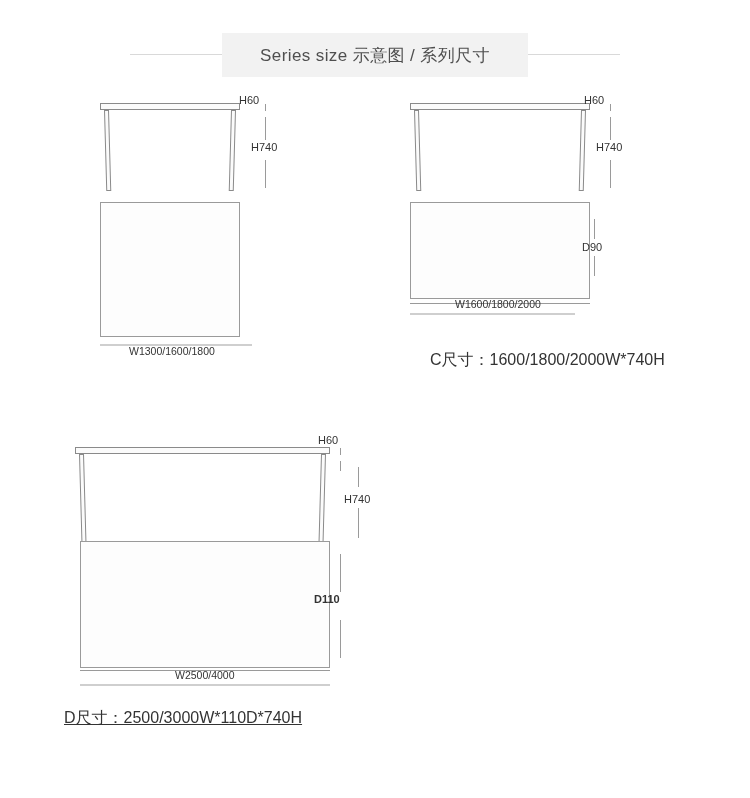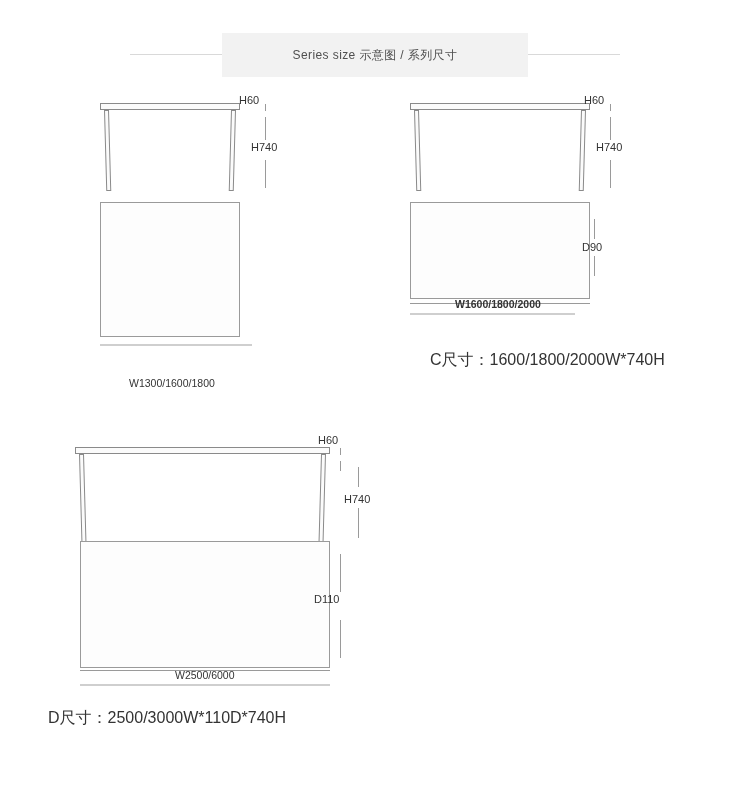--- a/index.html
+++ b/index.html
@@ -37,21 +37,21 @@
     left: 222px;
     top: 0;
     width: 306px;
     height: 44px;
     background: #f2f2f2;
     display: flex;
     align-items: center;
     justify-content: center;
   }
   #banner .title {
-    font-size: 12px;
+    font-size: 17px;
     color: #4f4f4f;
     letter-spacing: 0.4px;
     white-space: nowrap;
   }
 
   
   .diagram {
     position: absolute;
   }
 
@@ -144,21 +144,21 @@
   <div class="vtick" style="left:265px; top:117px; height:9px;"></div>
   <div class="dim" style="left:239px; top:94px;">H60</div>
 
   <div class="vtick" style="left:265px; top:126px; height:14px;"></div>
   <div class="vtick" style="left:265px; top:160px; height:28px;"></div>
   <div class="dim" style="left:251px; top:141px;">H740</div>
 
   <div class="plan" style="left:100px; top:202px; width:140px; height:135px;"></div>
 
   <div class="hline thick" style="left:100px; top:344px; width:152px;"></div>
-  <div class="dim small" style="left:129px; top:345px;margin-top:32px;">W1300/1600/1800</div>
+  <div class="dim small" style="left:129px; top:345px;">W1300/1600/1800</div>
 
 </div>
 
 <div class="diagram" style="left:370px; top:0; width:380px; height:420px;">
 
   <div class="elev" style="left:40px; top:103px; width:180px; height:88px;">
     <div class="top-bar" style="width:180px;"></div>
     <div class="leg left" style="left:4px; top:7px; height:81px;"></div>
     <div class="leg right" style="left:171px; top:7px; height:81px;"></div>
   </div>
@@ -172,21 +172,21 @@
   <div class="dim" style="left:226px; top:141px;">H740</div>
 
   <div class="plan" style="left:40px; top:202px; width:180px; height:97px;"></div>
 
   <div class="vtick" style="left:224px; top:219px; height:20px;"></div>
   <div class="vtick" style="left:224px; top:256px; height:20px;"></div>
   <div class="dim" style="left:212px; top:241px;">D90</div>
 
   <div class="hline" style="left:40px; top:303px; width:180px;"></div>
   <div class="hline thick" style="left:40px; top:313px; width:165px;"></div>
-  <div class="dim small" style="left:85px; top:298px;font-weight:bold;">W1600/1800/2000</div>
+  <div class="dim small" style="left:85px; top:298px;">W1600/1800/2000</div>
 
   <div class="caption" style="left:60px; top:350px;">C尺寸：1600/1800/2000W*740H</div>
 </div>
 
 <div class="diagram" style="left:0; top:420px; width:750px; height:300px;">
 
   <div class="elev" style="left:75px; top:27px; width:255px; height:100px;">
     <div class="top-bar" style="width:255px;"></div>
     <div class="leg left" style="left:4px; top:7px; height:93px;"></div>
     <div class="leg right" style="left:246px; top:7px; height:93px;"></div>
@@ -197,20 +197,20 @@
   <div class="dim" style="left:318px; top:14px;">H60</div>
 
   <div class="vtick" style="left:358px; top:47px; height:20px;"></div>
   <div class="vtick" style="left:358px; top:88px; height:30px;"></div>
   <div class="dim" style="left:344px; top:73px;">H740</div>
 
   <div class="plan" style="left:80px; top:121px; width:250px; height:127px;"></div>
 
   <div class="vtick" style="left:340px; top:134px; height:38px;"></div>
   <div class="vtick" style="left:340px; top:200px; height:38px;"></div>
-  <div class="dim" style="left:314px; top:173px;">D110</div>
+  <div class="dim" style="left:314px; top:173px;font-weight:bold;">D110</div>
 
   <div class="hline" style="left:80px; top:250px; width:250px;"></div>
   <div class="hline thick" style="left:80px; top:264px; width:250px;"></div>
-  <div class="dim small" style="left:175px; top:249px;">W2500/6000</div>
-
-  <div class="caption" style="left:48px; top:288px;">D尺寸：2500/3000W*110D*740H</div>
+  <div class="dim small" style="left:175px; top:249px;">W2500/4000</div>
+
+  <div class="caption" style="left:64px; top:288px;text-decoration:underline;">D尺寸：2500/3000W*110D*740H</div>
 </div>
 
 </body></html>

